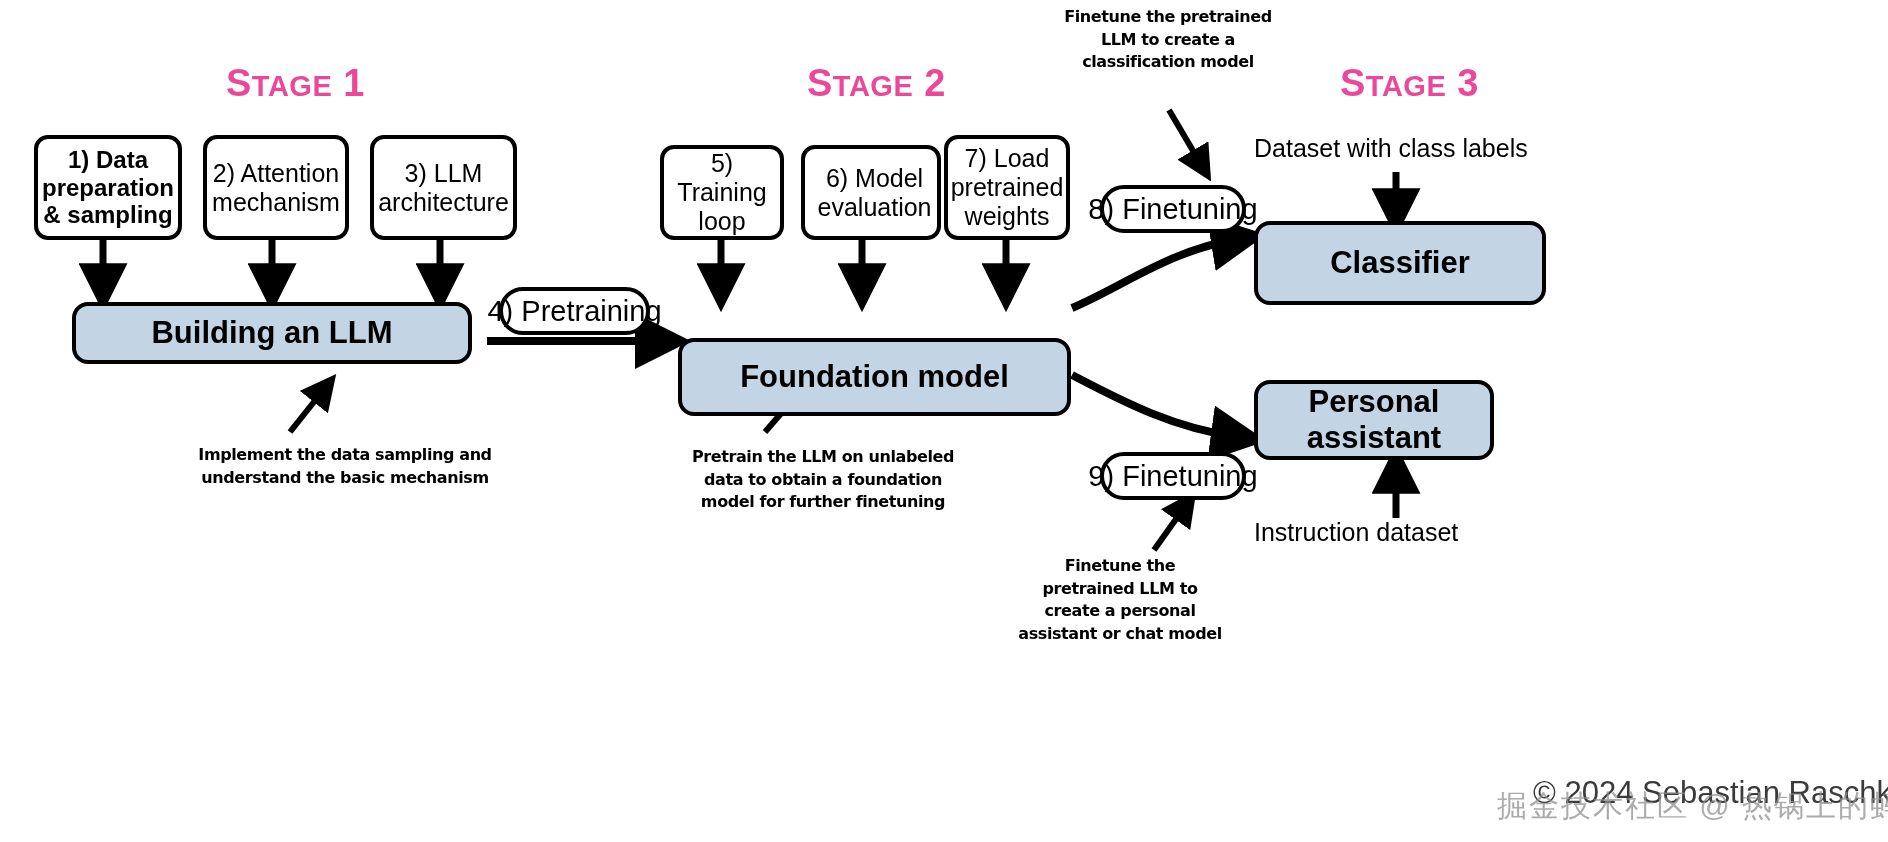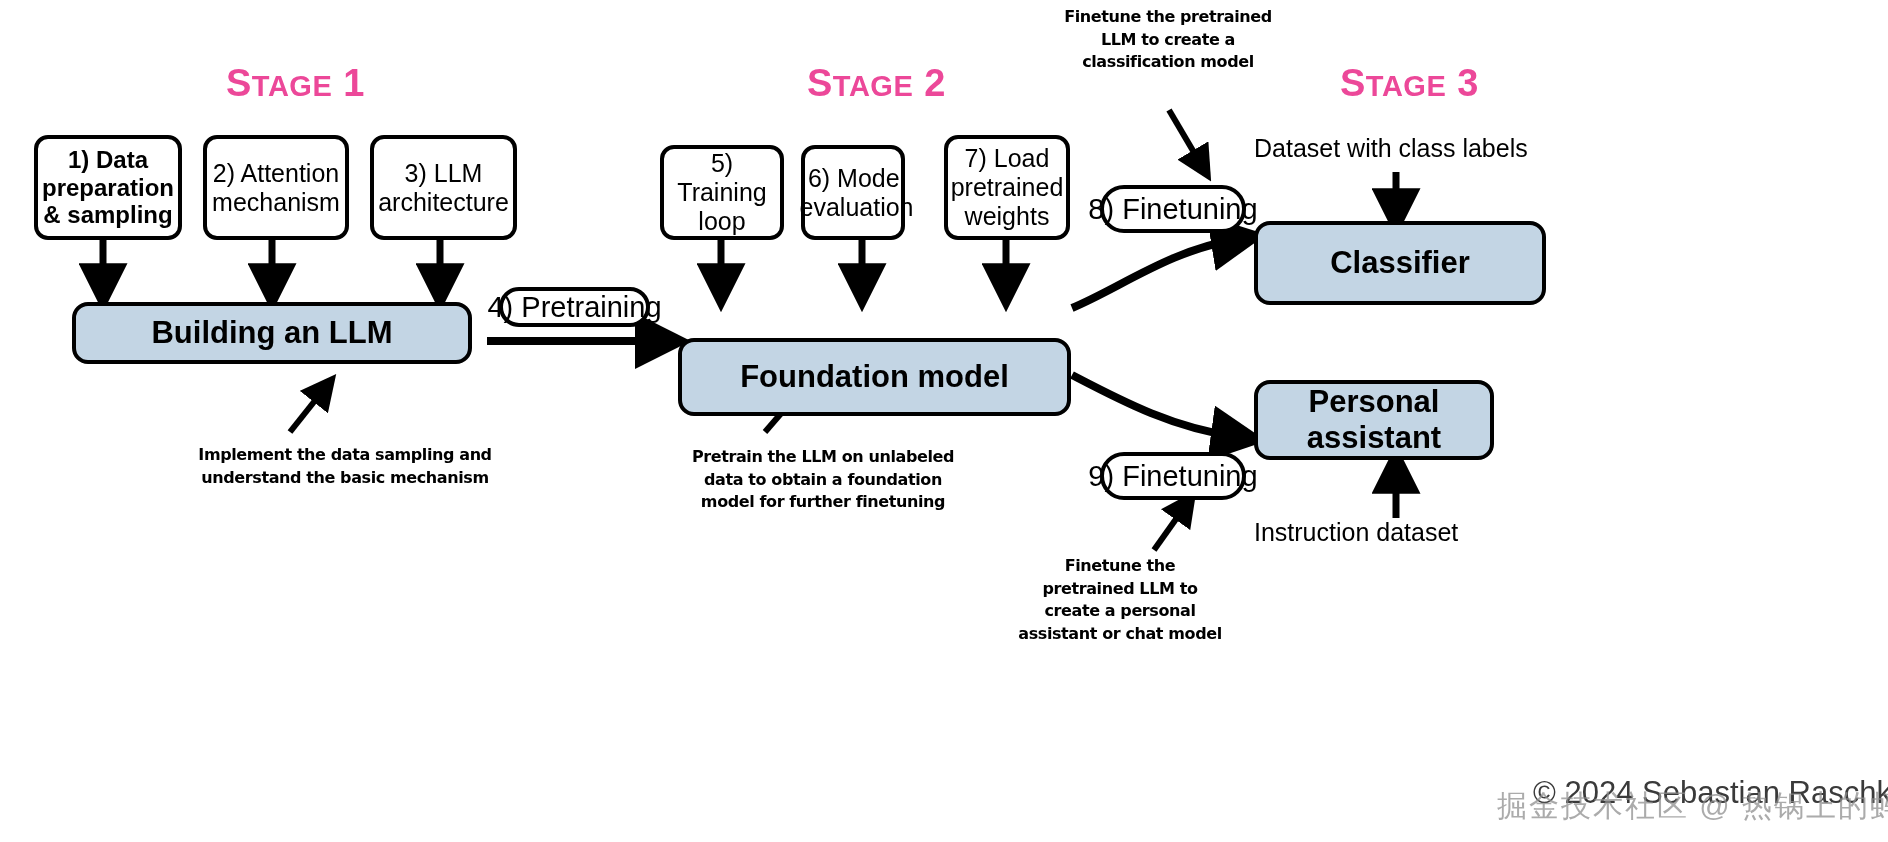--- a/index.html
+++ b/index.html
@@ -176,29 +176,29 @@
   </div>
 
   <div class="step-box" style="left:370px; top:135px; width:147px; height:105px;">
     <span>3) LLM architecture</span>
   </div>
 
   <div class="step-box" style="left:660px; top:145px; width:124px; height:95px;">
     <span>5) Training loop</span>
   </div>
 
-  <div class="step-box" style="left:801px; top:145px; width:104px; height:95px;padding-left:13px;">
+  <div class="step-box" style="left:801px; top:145px; width:140px; height:95px;padding-left:13px;">
     <span>6) Model evaluation</span>
   </div>
 
   <div class="step-box" style="left:944px; top:135px; width:126px; height:105px;">
     <span>7) Load pretrained weights</span>
   </div>
 
-  <div class="pill" style="left:499px; top:287px; width:151px; height:40px;">
+  <div class="pill" style="left:499px; top:287px; width:151px; height:48px;">
     <span>4) Pretraining</span>
   </div>
 
   <div class="pill" style="left:1100px; top:185px; width:146px; height:48px;">
     <span>8) Finetuning</span>
   </div>
 
   <div class="pill" style="left:1100px; top:452px; width:146px; height:48px;">
     <span>9) Finetuning</span>
   </div>

